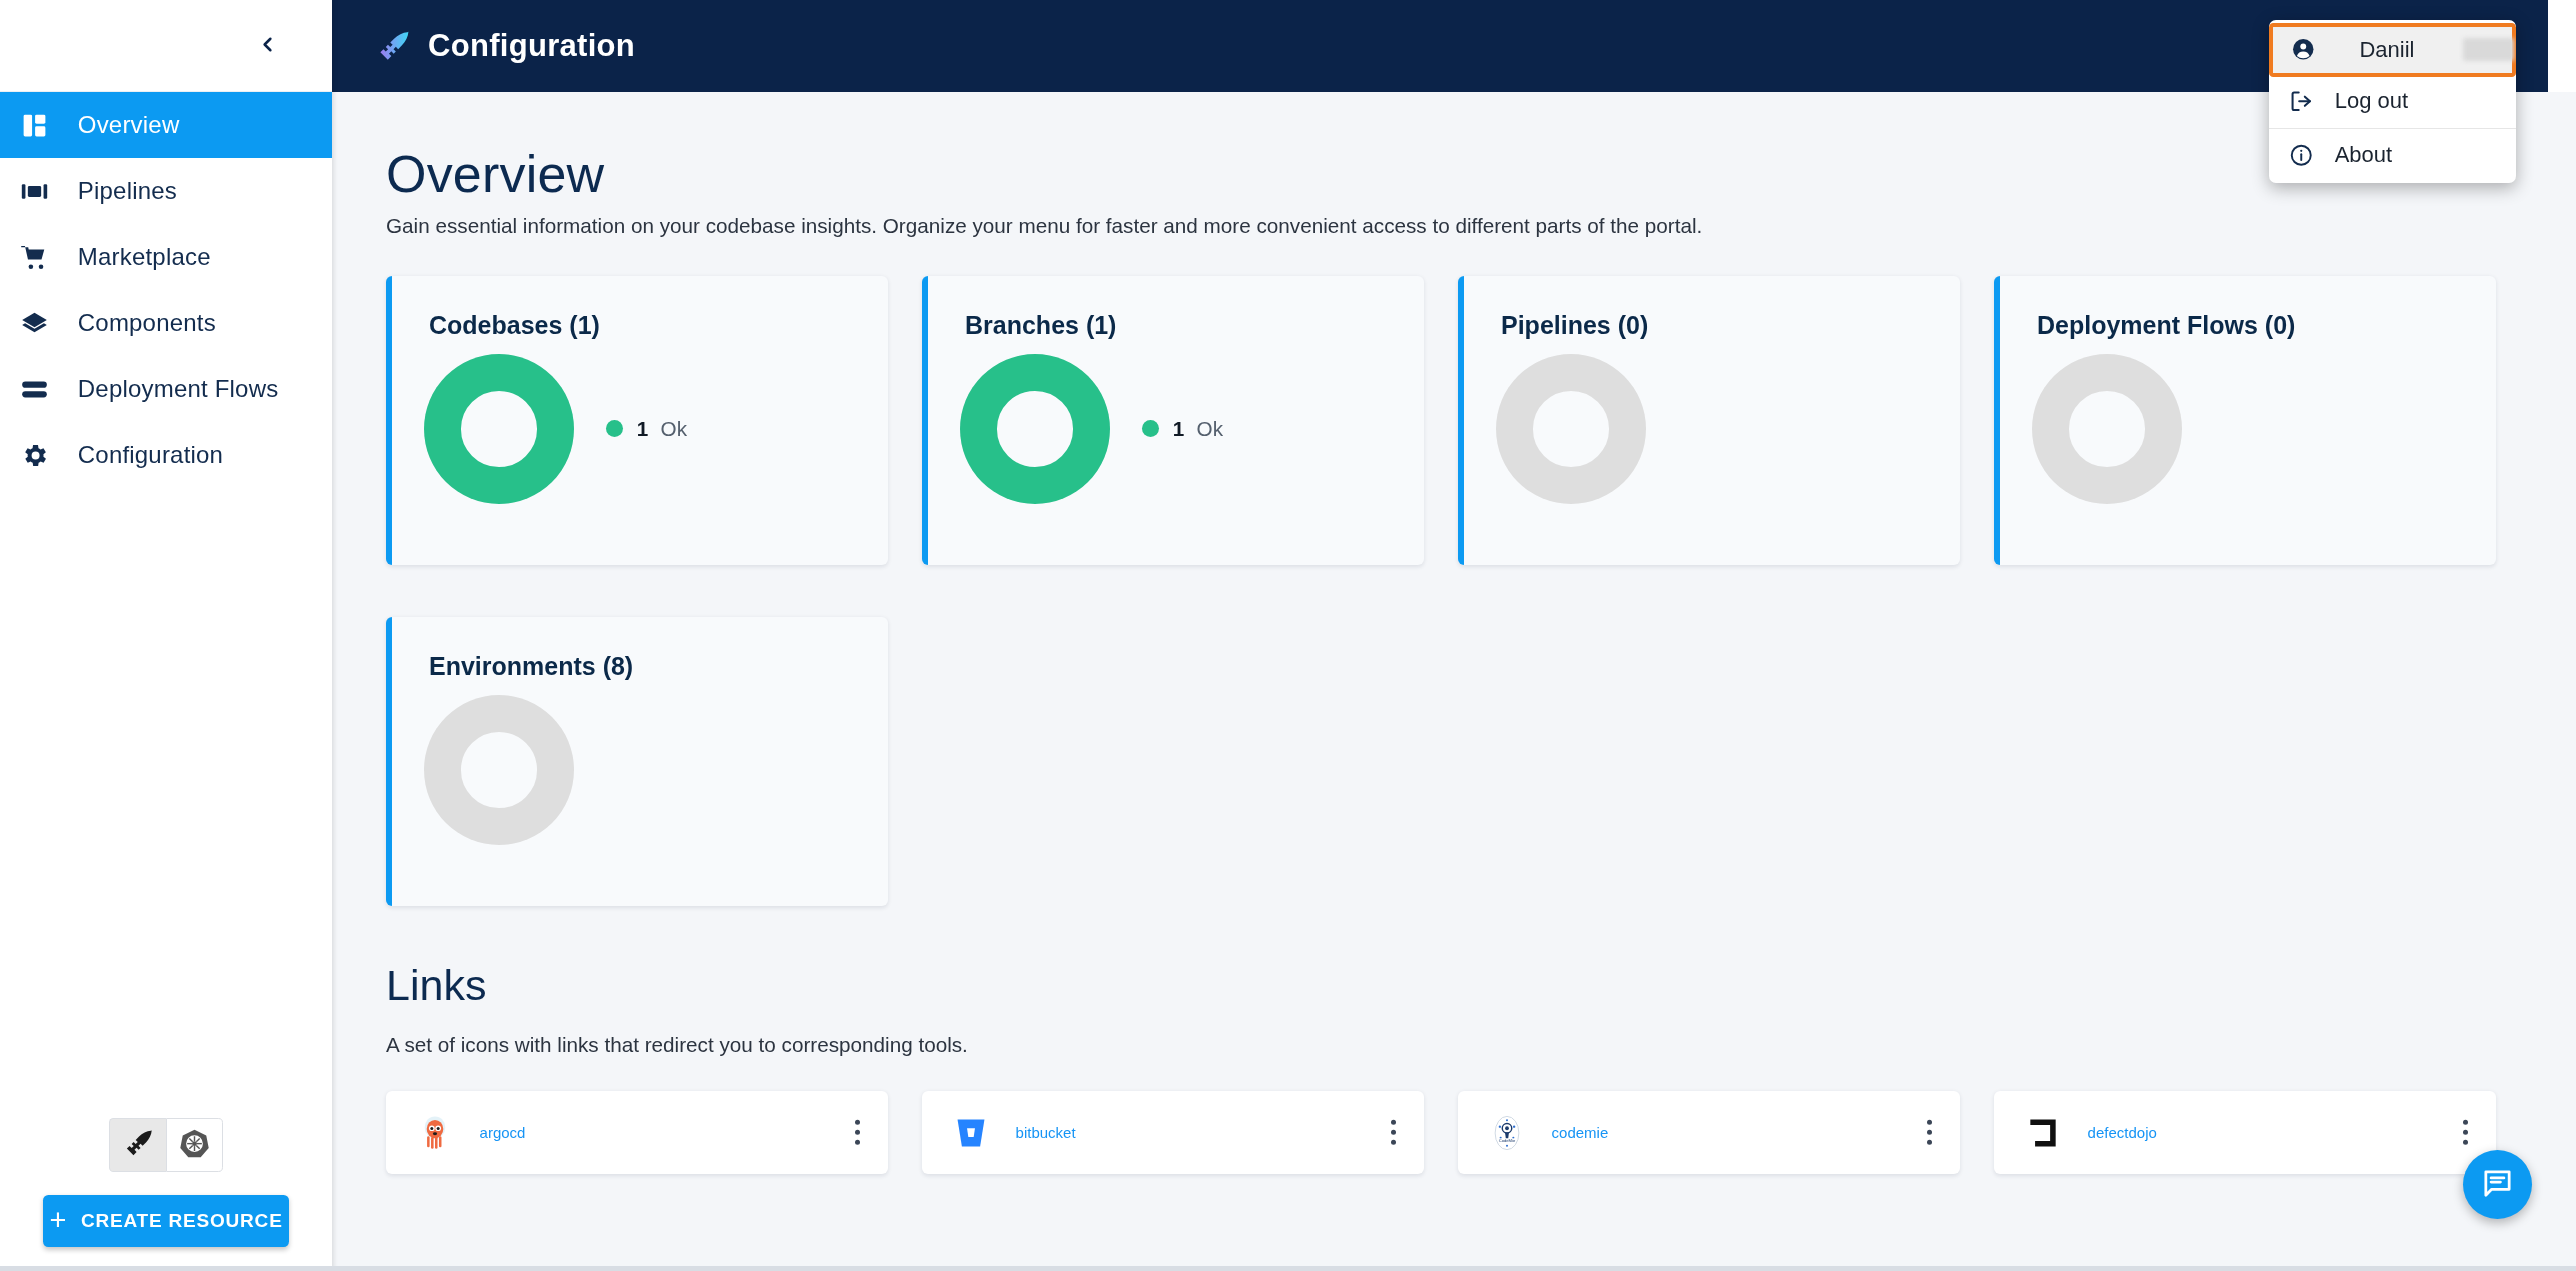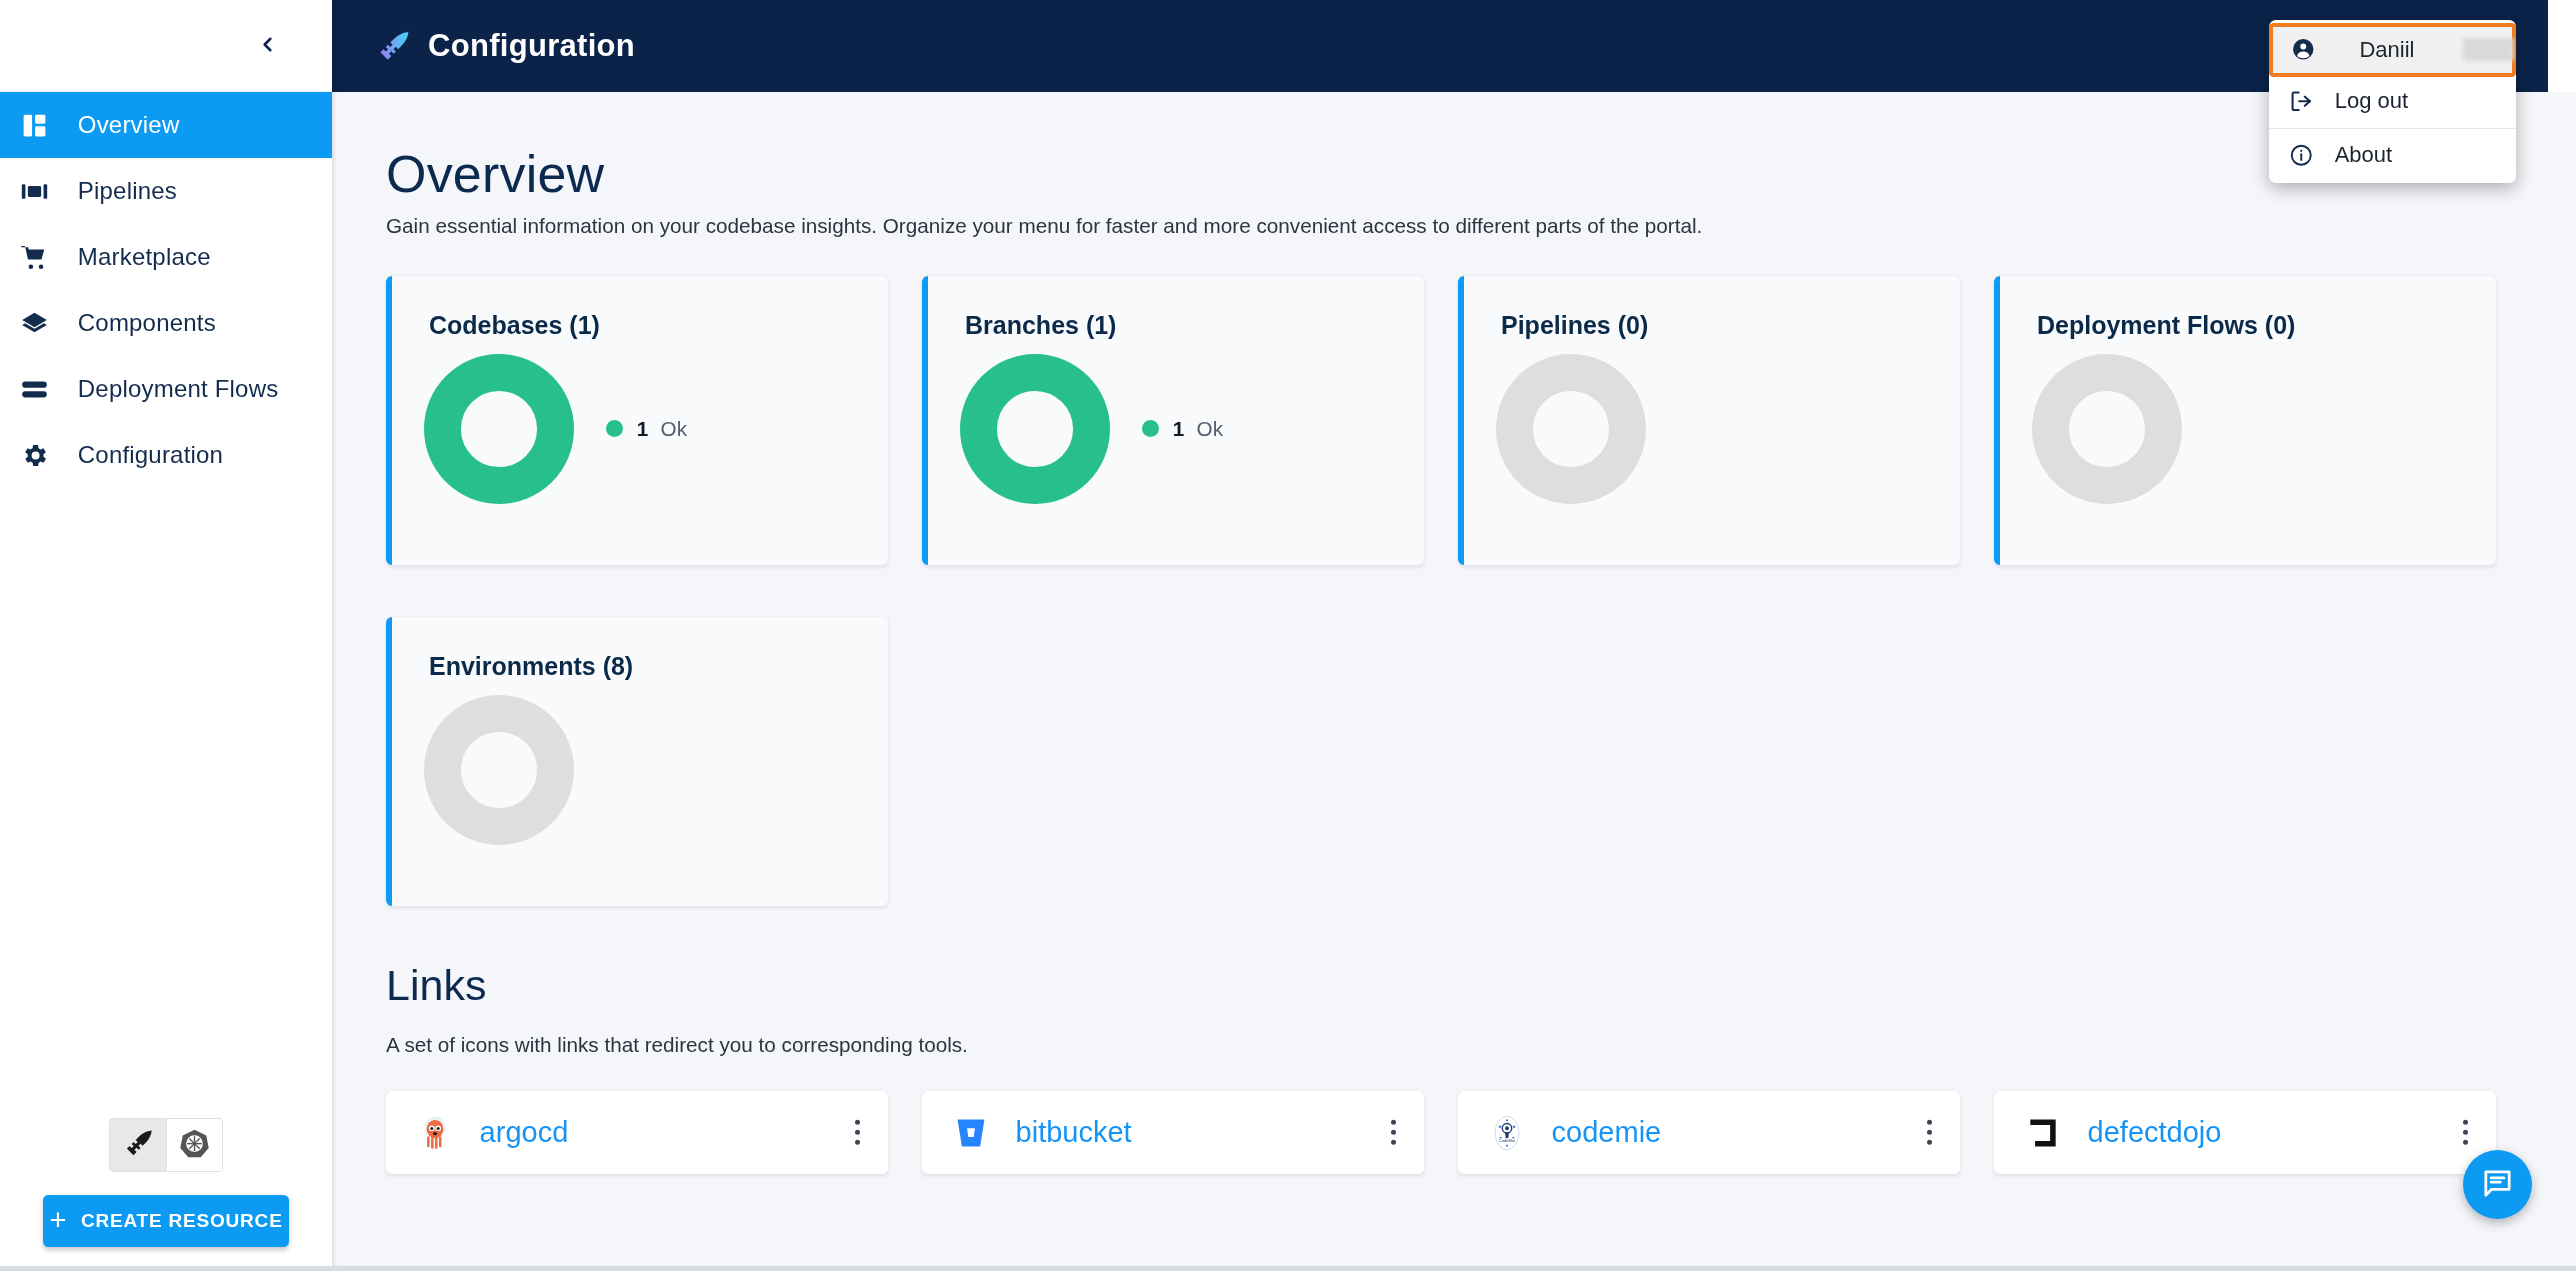--- a/index.html
+++ b/index.html
@@ -212,21 +212,21 @@
     width: 502px; height: 83px;
     background: #ffffff; border-radius: 6.1px;
     box-shadow: 0 1.5px 4.6px rgba(16,30,60,.10);
     display: flex; align-items: center;
     padding: 0 24.5px 0 27.6px;
     position: relative;
   }
   .link-ico { width: 43px; height: 43px; display:flex; align-items:center; justify-content:center; flex:0 0 43px;}
   .link-ico svg { width: 38px; height: 38px; }
   .link-name {
-    font-size: 29px; color: #1694f5; margin-left: 23px; cursor: pointer;
+    font-size: 15px; color: #1694f5; margin-left: 23px; cursor: pointer;
   }
   .kebab {
     position: absolute; right: 23px; top: 50%; transform: translateY(-50%);
     display: flex; flex-direction: column; gap: 4.6px; cursor: pointer;
     padding: 4.6px;
   }
   .kebab i { width: 5.4px; height: 5.4px; border-radius: 50%; background: #3b4657; display:block; }
 
   
   #chat-fab {

